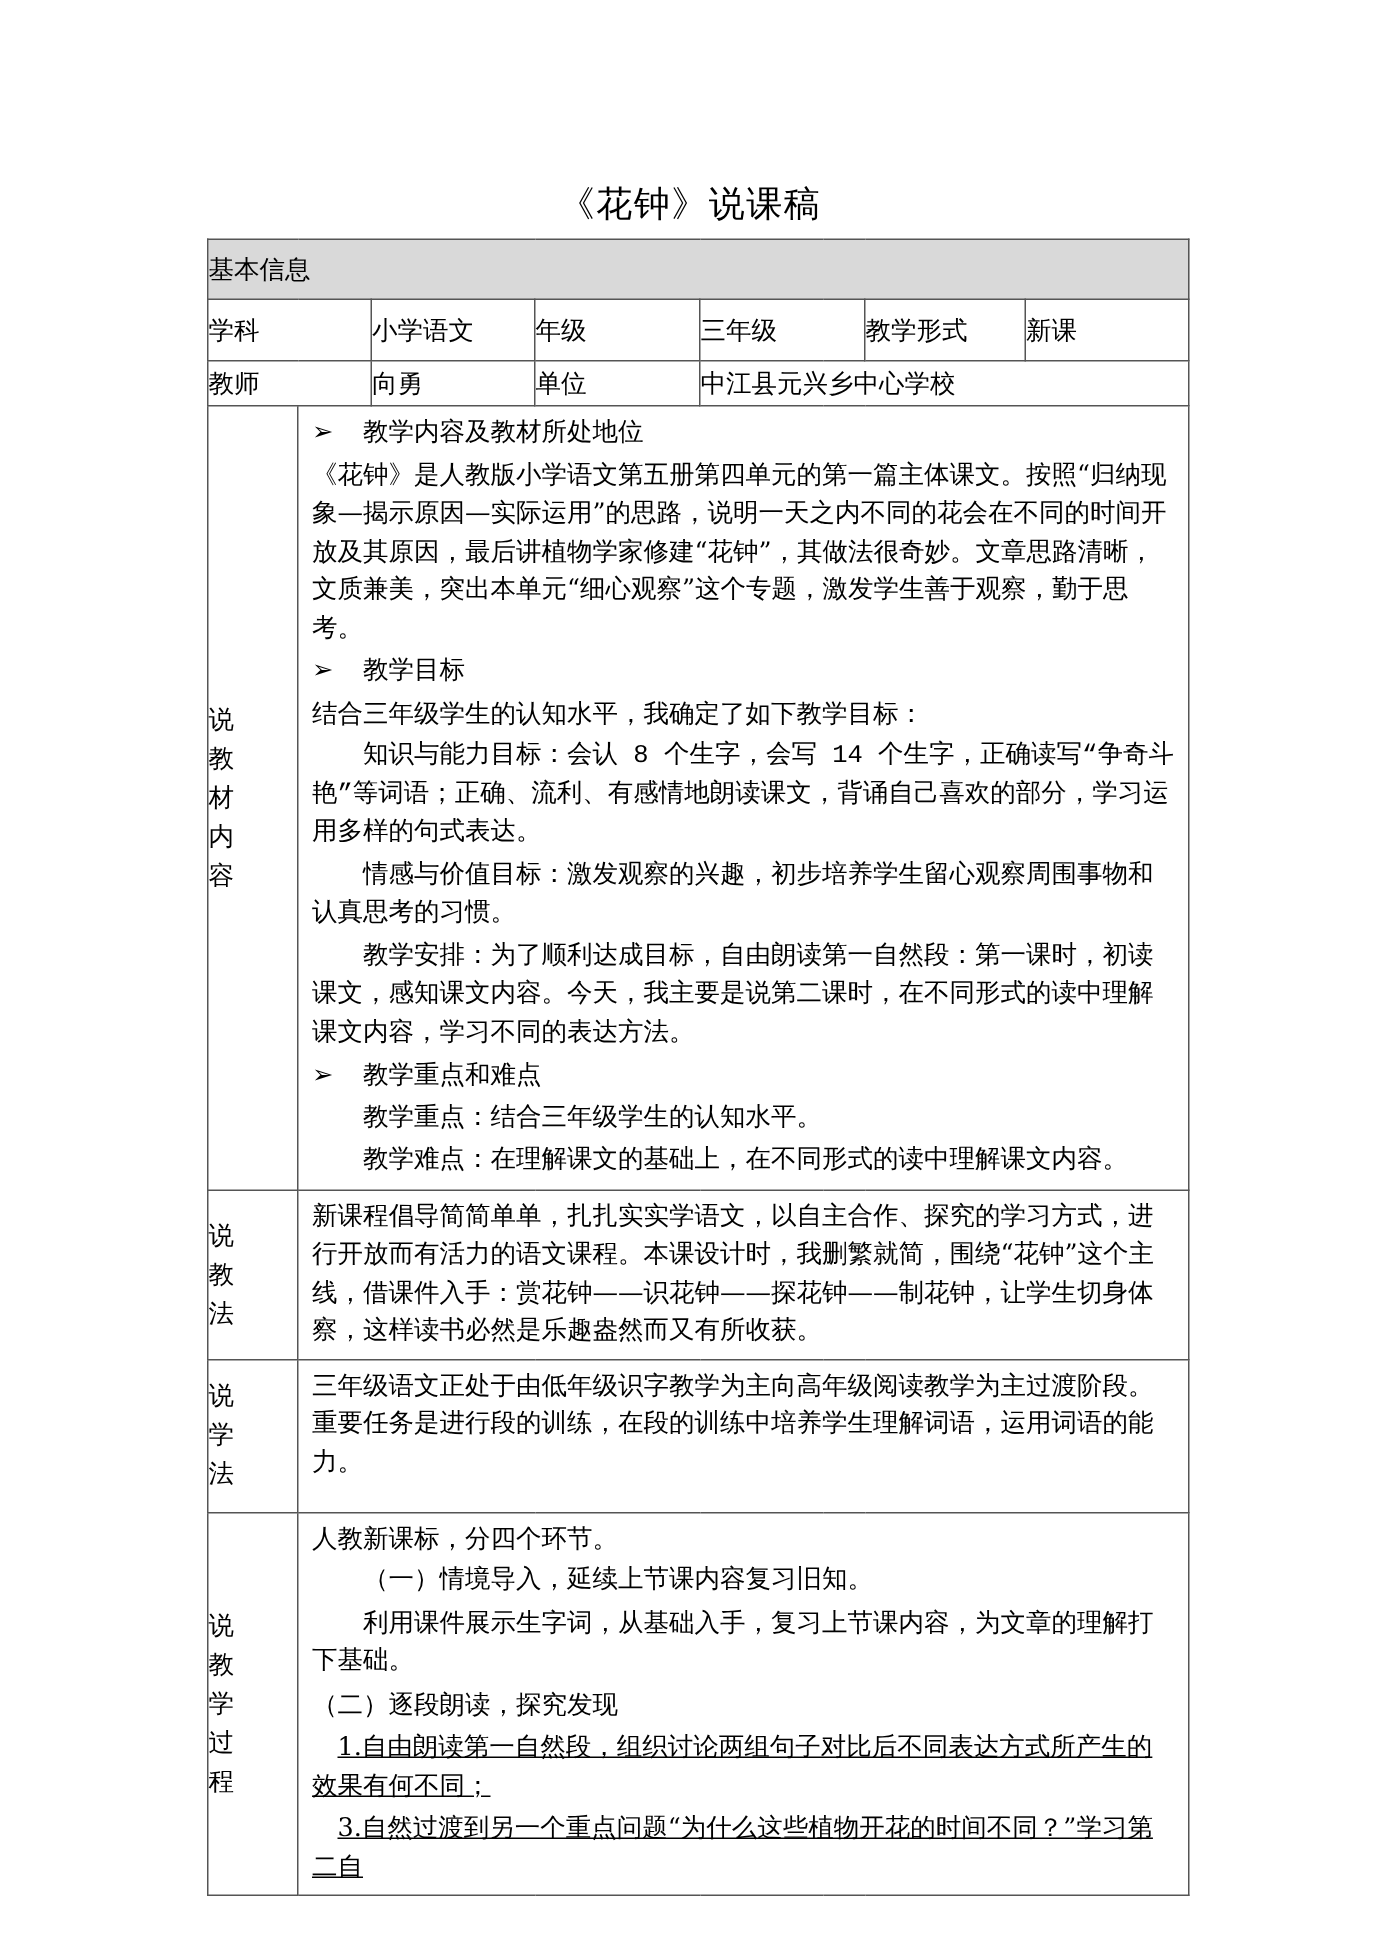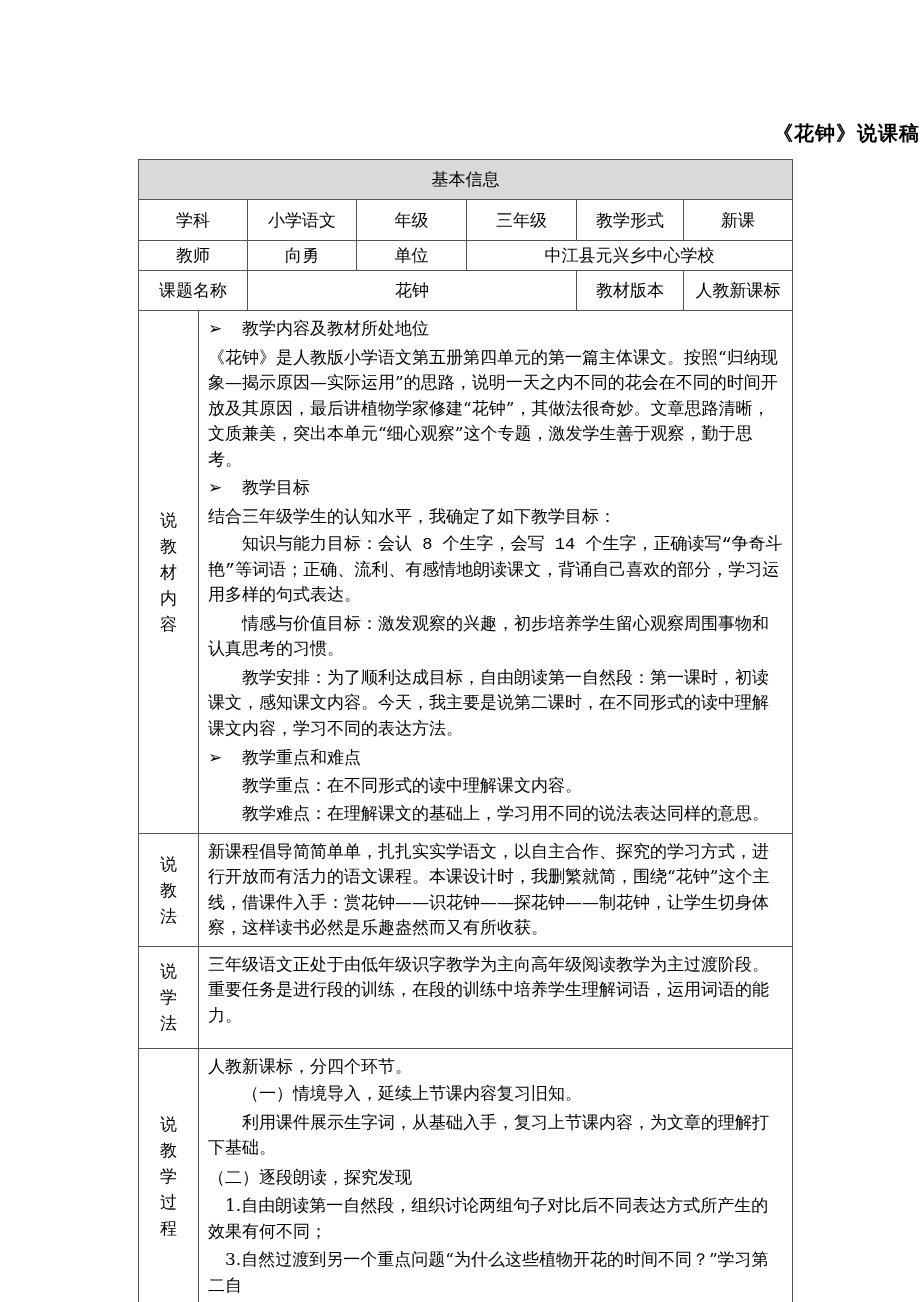--- a/index.html
+++ b/index.html
@@ -1,32 +1,32 @@
 <!DOCTYPE html>
 <html><head>
   <meta charset="utf-8">
   <style>
     html, body { margin: 0; padding: 0; background: #ffffff; }
     body { width: 920px; height: 1302px; position: relative; overflow: hidden;
            font-family: "DejaVu Sans", sans-serif; color: #000; }
-    .title { position: absolute; top: 120px; left: 0; width: 920px; text-align: right;
-             font-size: 20px; font-weight: bold; letter-spacing: 1px; }
+    .title { position: absolute; top: 120px; left: 0; width: 920px; text-align: center;
+             font-size: 24px; font-weight: normal; letter-spacing: 1px; }
     table.main { position: absolute; top: 159px; left: 138px; width: 654px;
                  border-collapse: collapse; table-layout: fixed; }
-    table.main td { border: 1.5px solid #555; padding: 0; font-size: 17px; text-align: center;
+    table.main td { border: 1.5px solid #555; padding: 0; font-size: 17px; 
                     vertical-align: middle; }
     .hdr { background: #d9d9d9; height: 40px; }
     .row { height: 39px; }
     .label-col { font-size: 18px; line-height: 26px; }
     .content { text-align: left !important; vertical-align: top !important;
                font-family: "DejaVu Serif", serif; font-size: 15px; line-height: 25.5px;
                padding: 2px 6px 2px 6px !important; }
     .content p { margin: 3px; }
     .ind { text-indent: 2em; font-family: Liberation Mono, monospace; }
-    .ind1 { text-indent: 1em; }
+    .ind1 { text-indent: 1em; text-decoration: underline; }
     .bullet { display: inline-block; width: 34px; }
   </style>
 </head>
 <body>
 
 <div class="title">《花钟》说课稿</div>
 
 <table class="main">
   <colgroup>
     <col style="width:60px">
@@ -49,44 +49,38 @@
     <td colspan="2">三年级</td>
     <td>教学形式</td>
     <td>新课</td>
   </tr>
   <tr class="row" style="height:30px">
     <td colspan="2">教师</td>
     <td>向勇</td>
     <td>单位</td>
     <td colspan="4">中江县元兴乡中心学校</td>
   </tr>
-  <tr class="row" style="height:40px">
-    <td colspan="2">课题名称</td>
-    <td colspan="4">花钟</td>
-    <td>教材版本</td>
-    <td>人教新课标</td>
-  </tr>
 
   <tr style="height:436px">
     <td class="label-col" style="white-space:pre-line">说
 教
 材
 内
 容</td>
     <td colspan="7" class="content">
       <p><span class="bullet">➢</span><span>教学内容及教材所处地位</span></p>
       <p>《花钟》是人教版小学语文第五册第四单元的第一篇主体课文。按照“归纳现象—揭示原因—实际运用”的思路，说明一天之内不同的花会在不同的时间开放及其原因，最后讲植物学家修建“花钟”，其做法很奇妙。文章思路清晰，文质兼美，突出本单元“细心观察”这个专题，激发学生善于观察，勤于思考。</p>
       <p><span class="bullet">➢</span><span>教学目标</span></p>
       <p>结合三年级学生的认知水平，我确定了如下教学目标：</p>
       <p class="ind">知识与能力目标：会认 8 个生字，会写 14 个生字，正确读写“争奇斗艳”等词语；正确、流利、有感情地朗读课文，背诵自己喜欢的部分，学习运用多样的句式表达。</p>
       <p class="ind">情感与价值目标：激发观察的兴趣，初步培养学生留心观察周围事物和认真思考的习惯。</p>
       <p class="ind">教学安排：为了顺利达成目标，自由朗读第一自然段：第一课时，初读课文，感知课文内容。今天，我主要是说第二课时，在不同形式的读中理解课文内容，学习不同的表达方法。</p>
       <p><span class="bullet">➢</span><span>教学重点和难点</span></p>
-      <p class="ind">教学重点：在不同形式的读中理解课文内容。</p>
-      <p class="ind">教学难点：在理解课文的基础上，学习用不同的说法表达同样的意思。</p>
+      <p class="ind">教学重点：结合三年级学生的认知水平。</p>
+      <p class="ind">教学难点：在理解课文的基础上，在不同形式的读中理解课文内容。</p>
     </td>
   </tr>
 
   <tr style="height:103px">
     <td class="label-col" style="white-space:pre-line">说
 教
 法</td>
     <td colspan="7" class="content">
       <p>新课程倡导简简单单，扎扎实实学语文，以自主合作、探究的学习方式，进行开放而有活力的语文课程。本课设计时，我删繁就简，围绕“花钟”这个主线，借课件入手：赏花钟——识花钟——探花钟——制花钟，让学生切身体察，这样读书必然是乐趣盎然而又有所收获。</p>
     </td>

